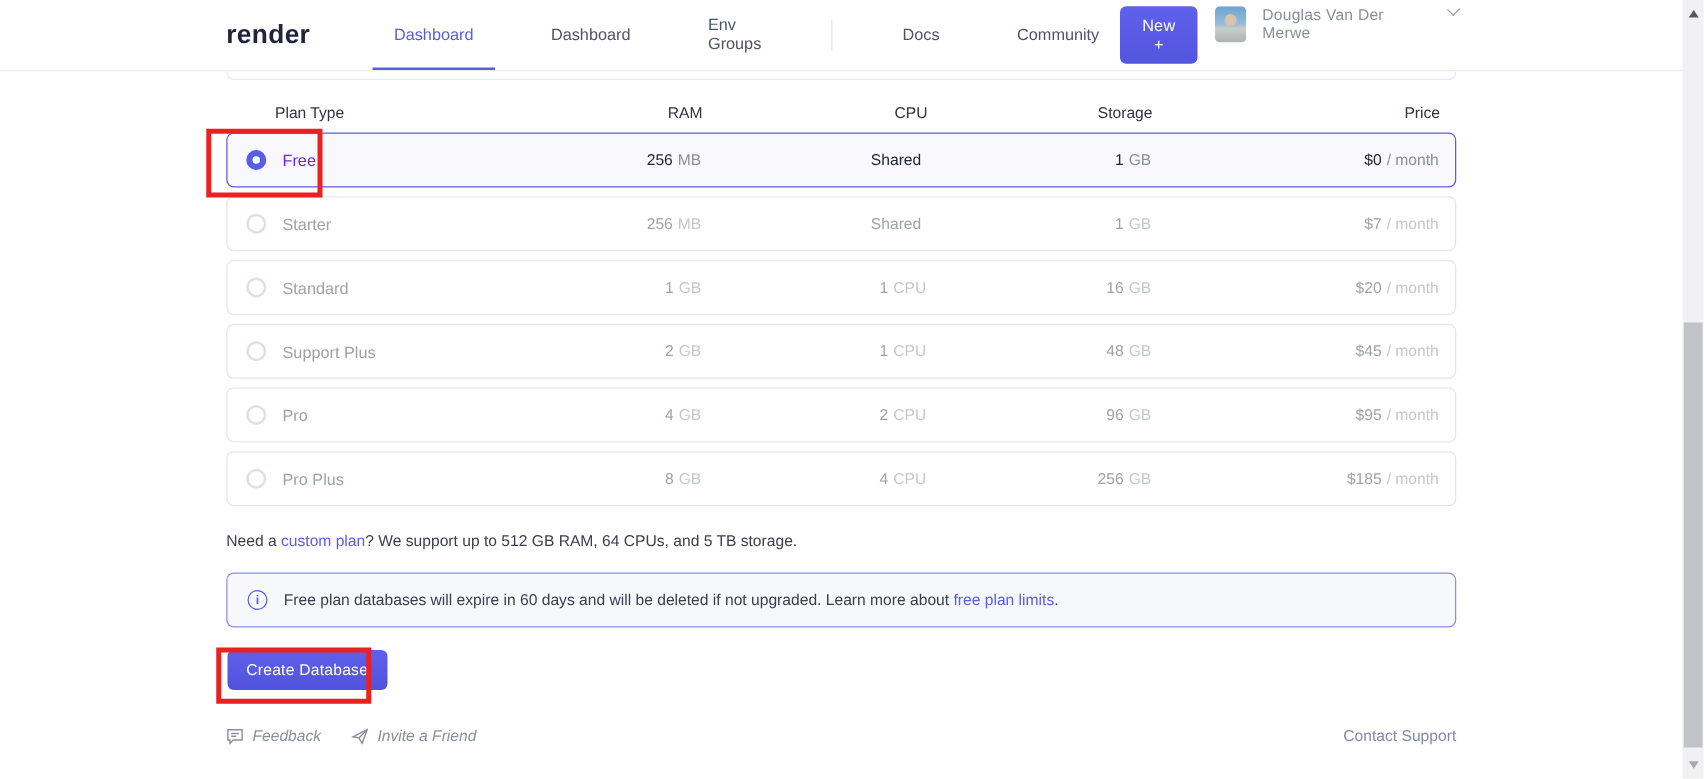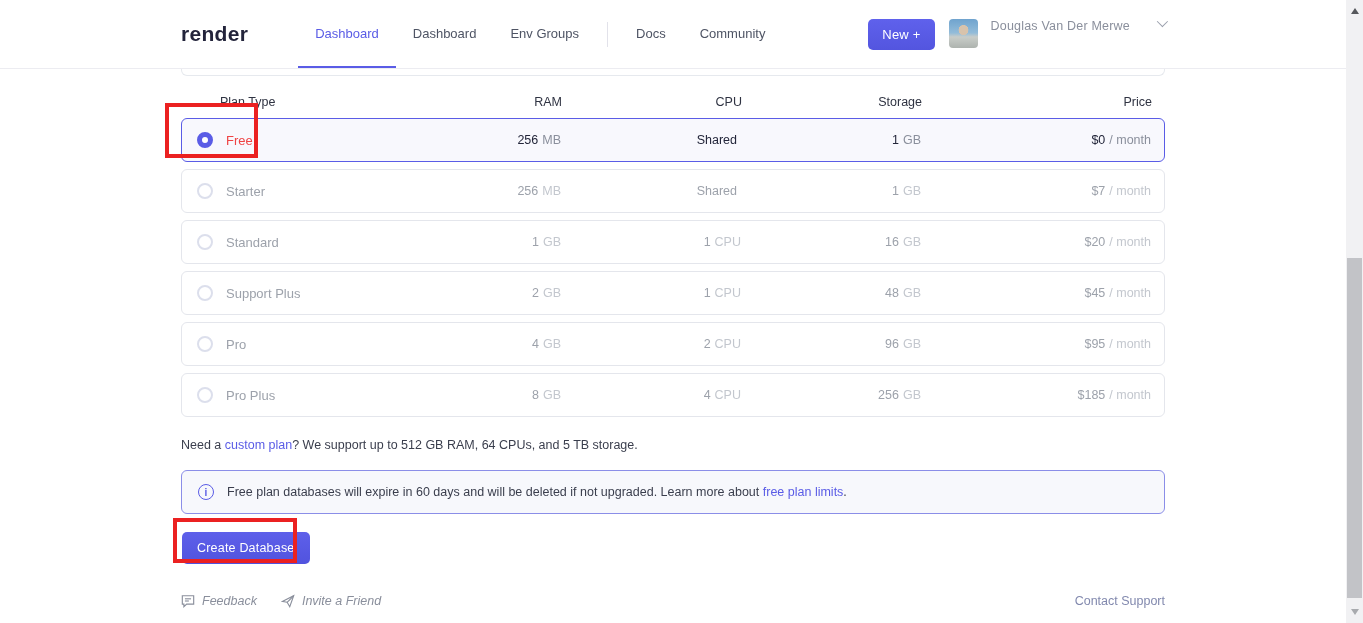--- a/index.html
+++ b/index.html
@@ -8,32 +8,32 @@
     background: #ffffff;
     font-family: "Liberation Sans", sans-serif;
     overflow: hidden;
     position: relative;
     color: #23263A;
   }
   .page { padding-right: 17px; }
 
   
   .header {
-    height: 69px;
+    height: 57px;
     border-bottom: 1px solid #ECECF1;
   }
   .header-inner {
     width: 984px; margin: 0 auto; height: 100%;
     display: flex; align-items: center;
   }
   .logo {
     font-size: 21px; font-weight: 700; color: #23243B;
     letter-spacing: 0.3px; cursor: pointer;
   }
-  .nav { display: flex; align-items: center; margin-left: 50px; height: 100%; }
+  .nav { display: flex; align-items: center; margin-left: 50px; height: 100%; gap: 28px; }
   .nav-item {
     height: 100%; display: flex; align-items: center;
     padding: 0 17px;
     font-size: 13px; color: #4E5464; cursor: pointer;
     border-bottom: 2px solid transparent;
   }
   .nav-item.active { color: #5A5CE6; font-weight: 500; border-bottom-color: #5A5CE6; }
   .nav-divider { width: 1px; height: 25px; background: #E2E2EA; margin: 0 11px; }
   .header-right { margin-left: auto; display: flex; }
   .new-button {
@@ -86,21 +86,21 @@
     cursor: pointer;
   }
   .plan-row.selected { border: 1px solid #5A5CE6; background: #F8F8FD; }
   .plan-name-cell { display: flex; align-items: center; }
   .radio {
     width: 16px; height: 16px; border-radius: 50%;
     border: 2px solid #DCDFEC; background: #fff; flex: 0 0 auto;
   }
   .plan-row.selected .radio { border: 5px solid #5A5CE6; }
   .plan-name { margin-left: 13px; font-size: 13px; color: #9DA2AB; }
-  .plan-row.selected .plan-name { color: #ef4444; font-weight: 400; }
+  .plan-row.selected .plan-name { color: #6d28d9; font-weight: 400; }
   .cell { text-align: right; font-size: 12.5px; color: #9DA2AB; white-space: nowrap; }
   .cell .unit { color: #C3C7CE; margin-left: 4px; }
   .plan-row.selected .cell { color: #23263A; }
   .plan-row.selected .cell .unit { color: #8A8F9C; }
 
   .custom-plan {
     text-align: left; font-size: 12.5px; color: #3A3E4D;
     margin: 21px 0 18px;
   }
   .link { color: #5A5CE6; cursor: pointer; text-decoration: none; }

